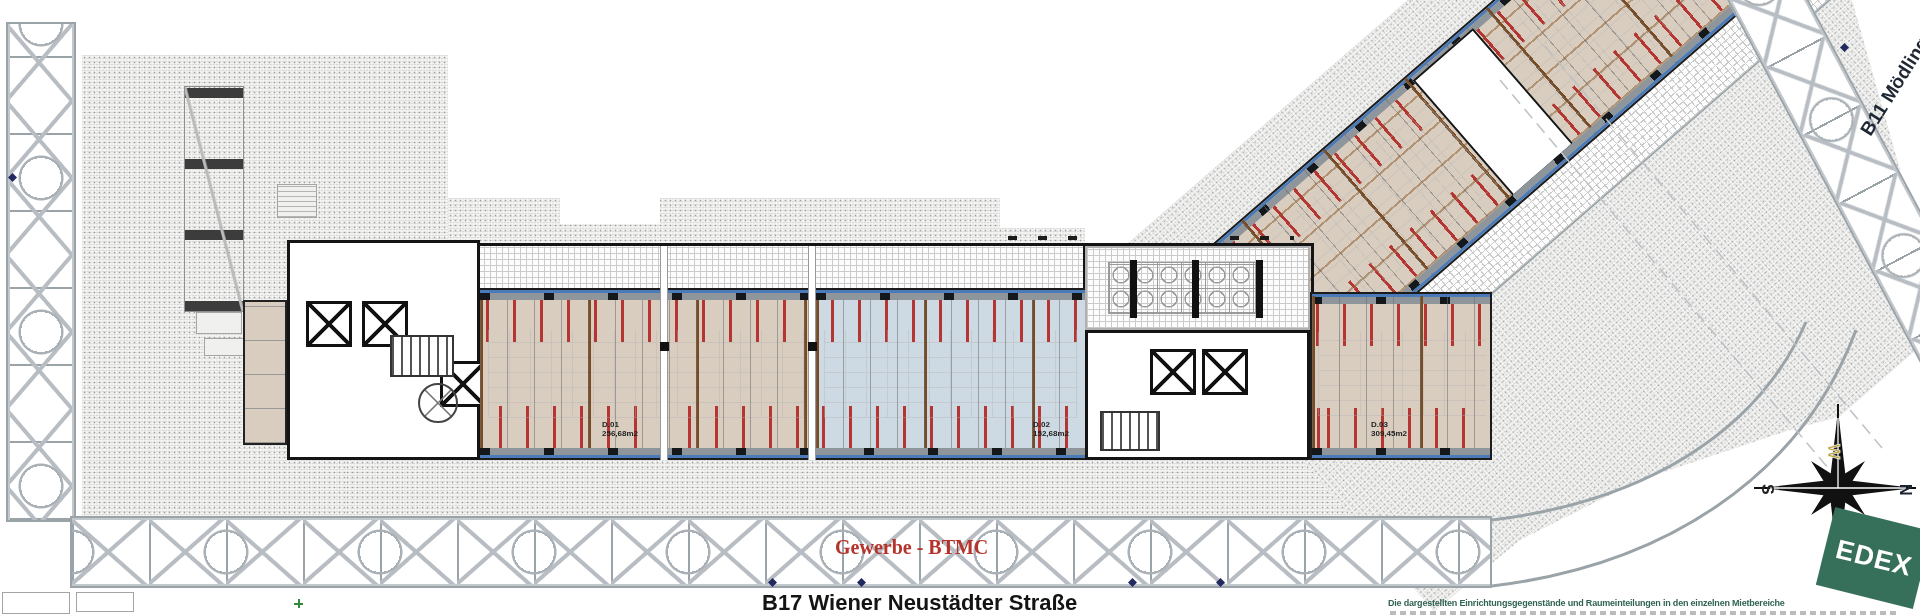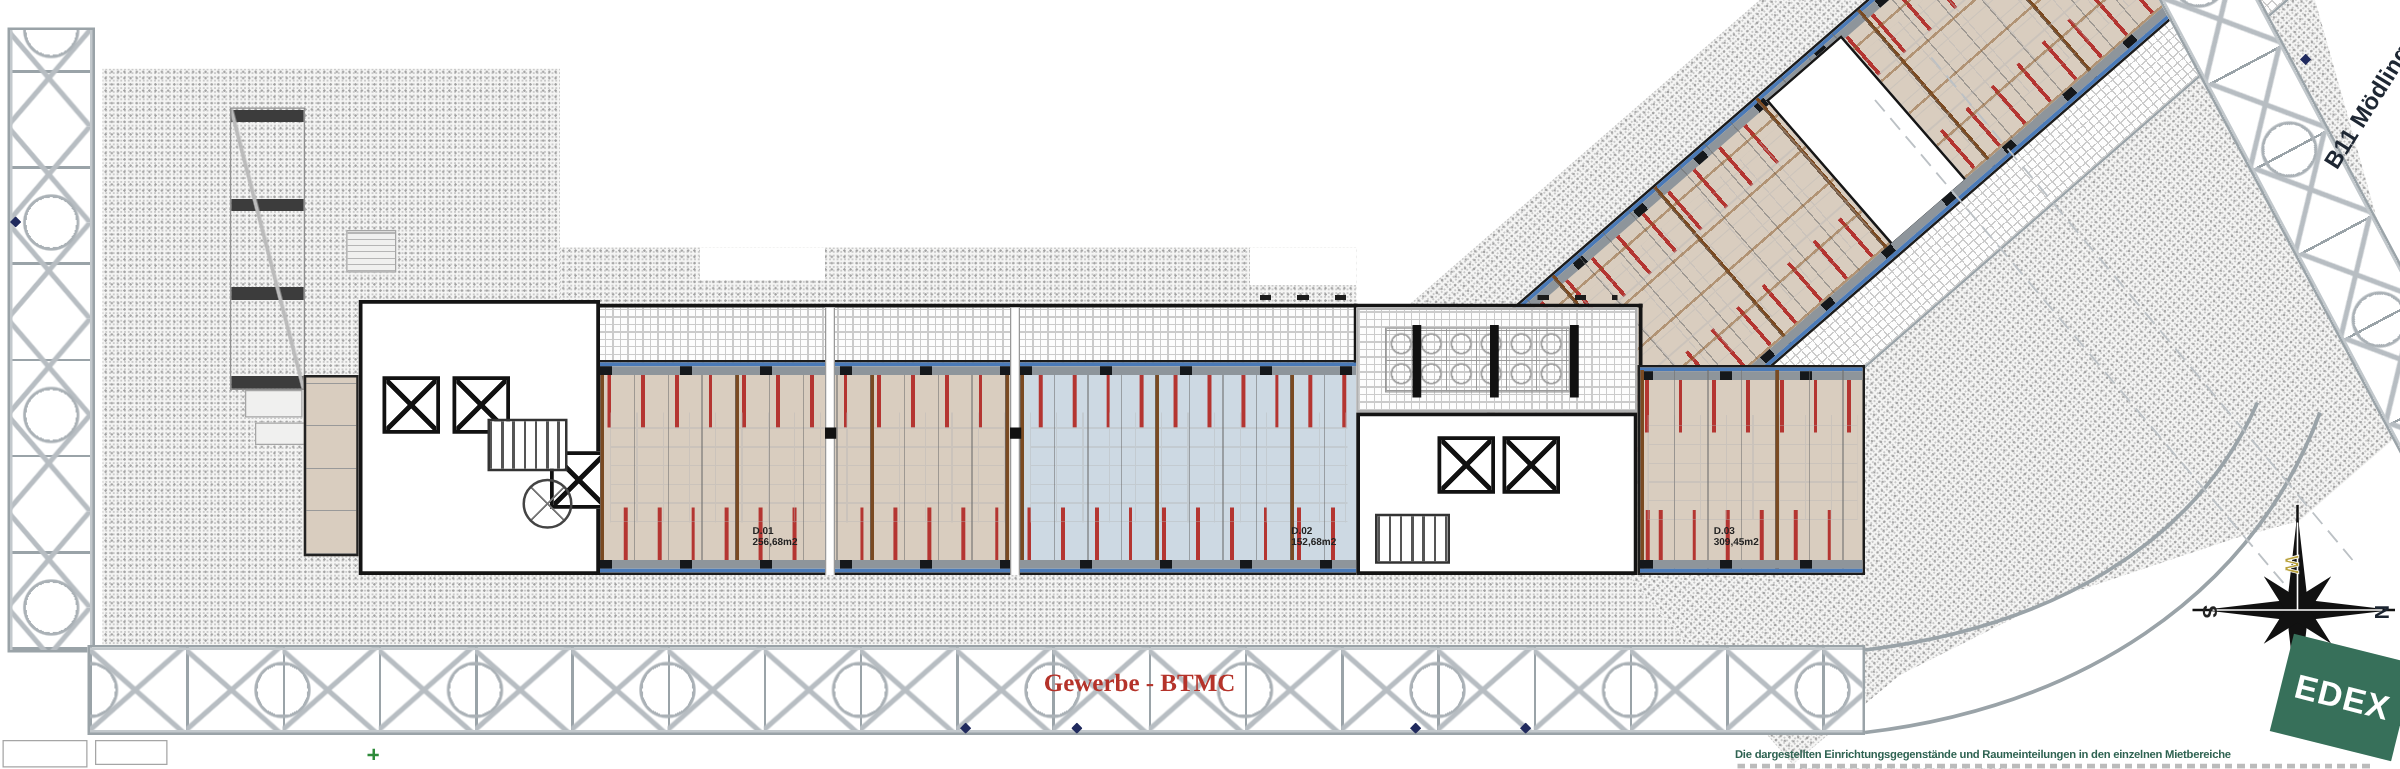--- a/index.html
+++ b/index.html
@@ -242,17 +242,18 @@
       <text x="1902" y="494" transform="rotate(90 1906 488)" font-size="16" font-weight="bold" fill="#1b2430">N</text>
       <text x="1832" y="546" transform="rotate(90 1836 540)" font-size="16" font-weight="bold" fill="#c78a1e">O</text>
     </g>
   </svg>
 
   <div class="logo">
     <span>EDEX</span>
   </div>
 
   <div class="abs t-zone" style="left:835px;top:536px;font-family:Liberation Serif, serif;">Gewerbe - BTMC</div>
+  <div class="abs t-street" style="left:762px;top:590px;">B17 Wiener Neustädter Straße</div>
   <div class="abs t-b11" style="left:1856px;top:128px;">B11 Mödlinge</div>
   <div class="abs t-disc" style="left:1388px;top:598px;">Die dargestellten Einrichtungsgegenstände und Raumeinteilungen in den einzelnen Mietbereiche</div>
   <div class="abs" style="left:1390px;top:611px;width:510px;height:4px;opacity:.5;background:repeating-linear-gradient(90deg,#777 0 6px,transparent 6px 10px);"></div>
 
 </div>
 
 </body></html>

